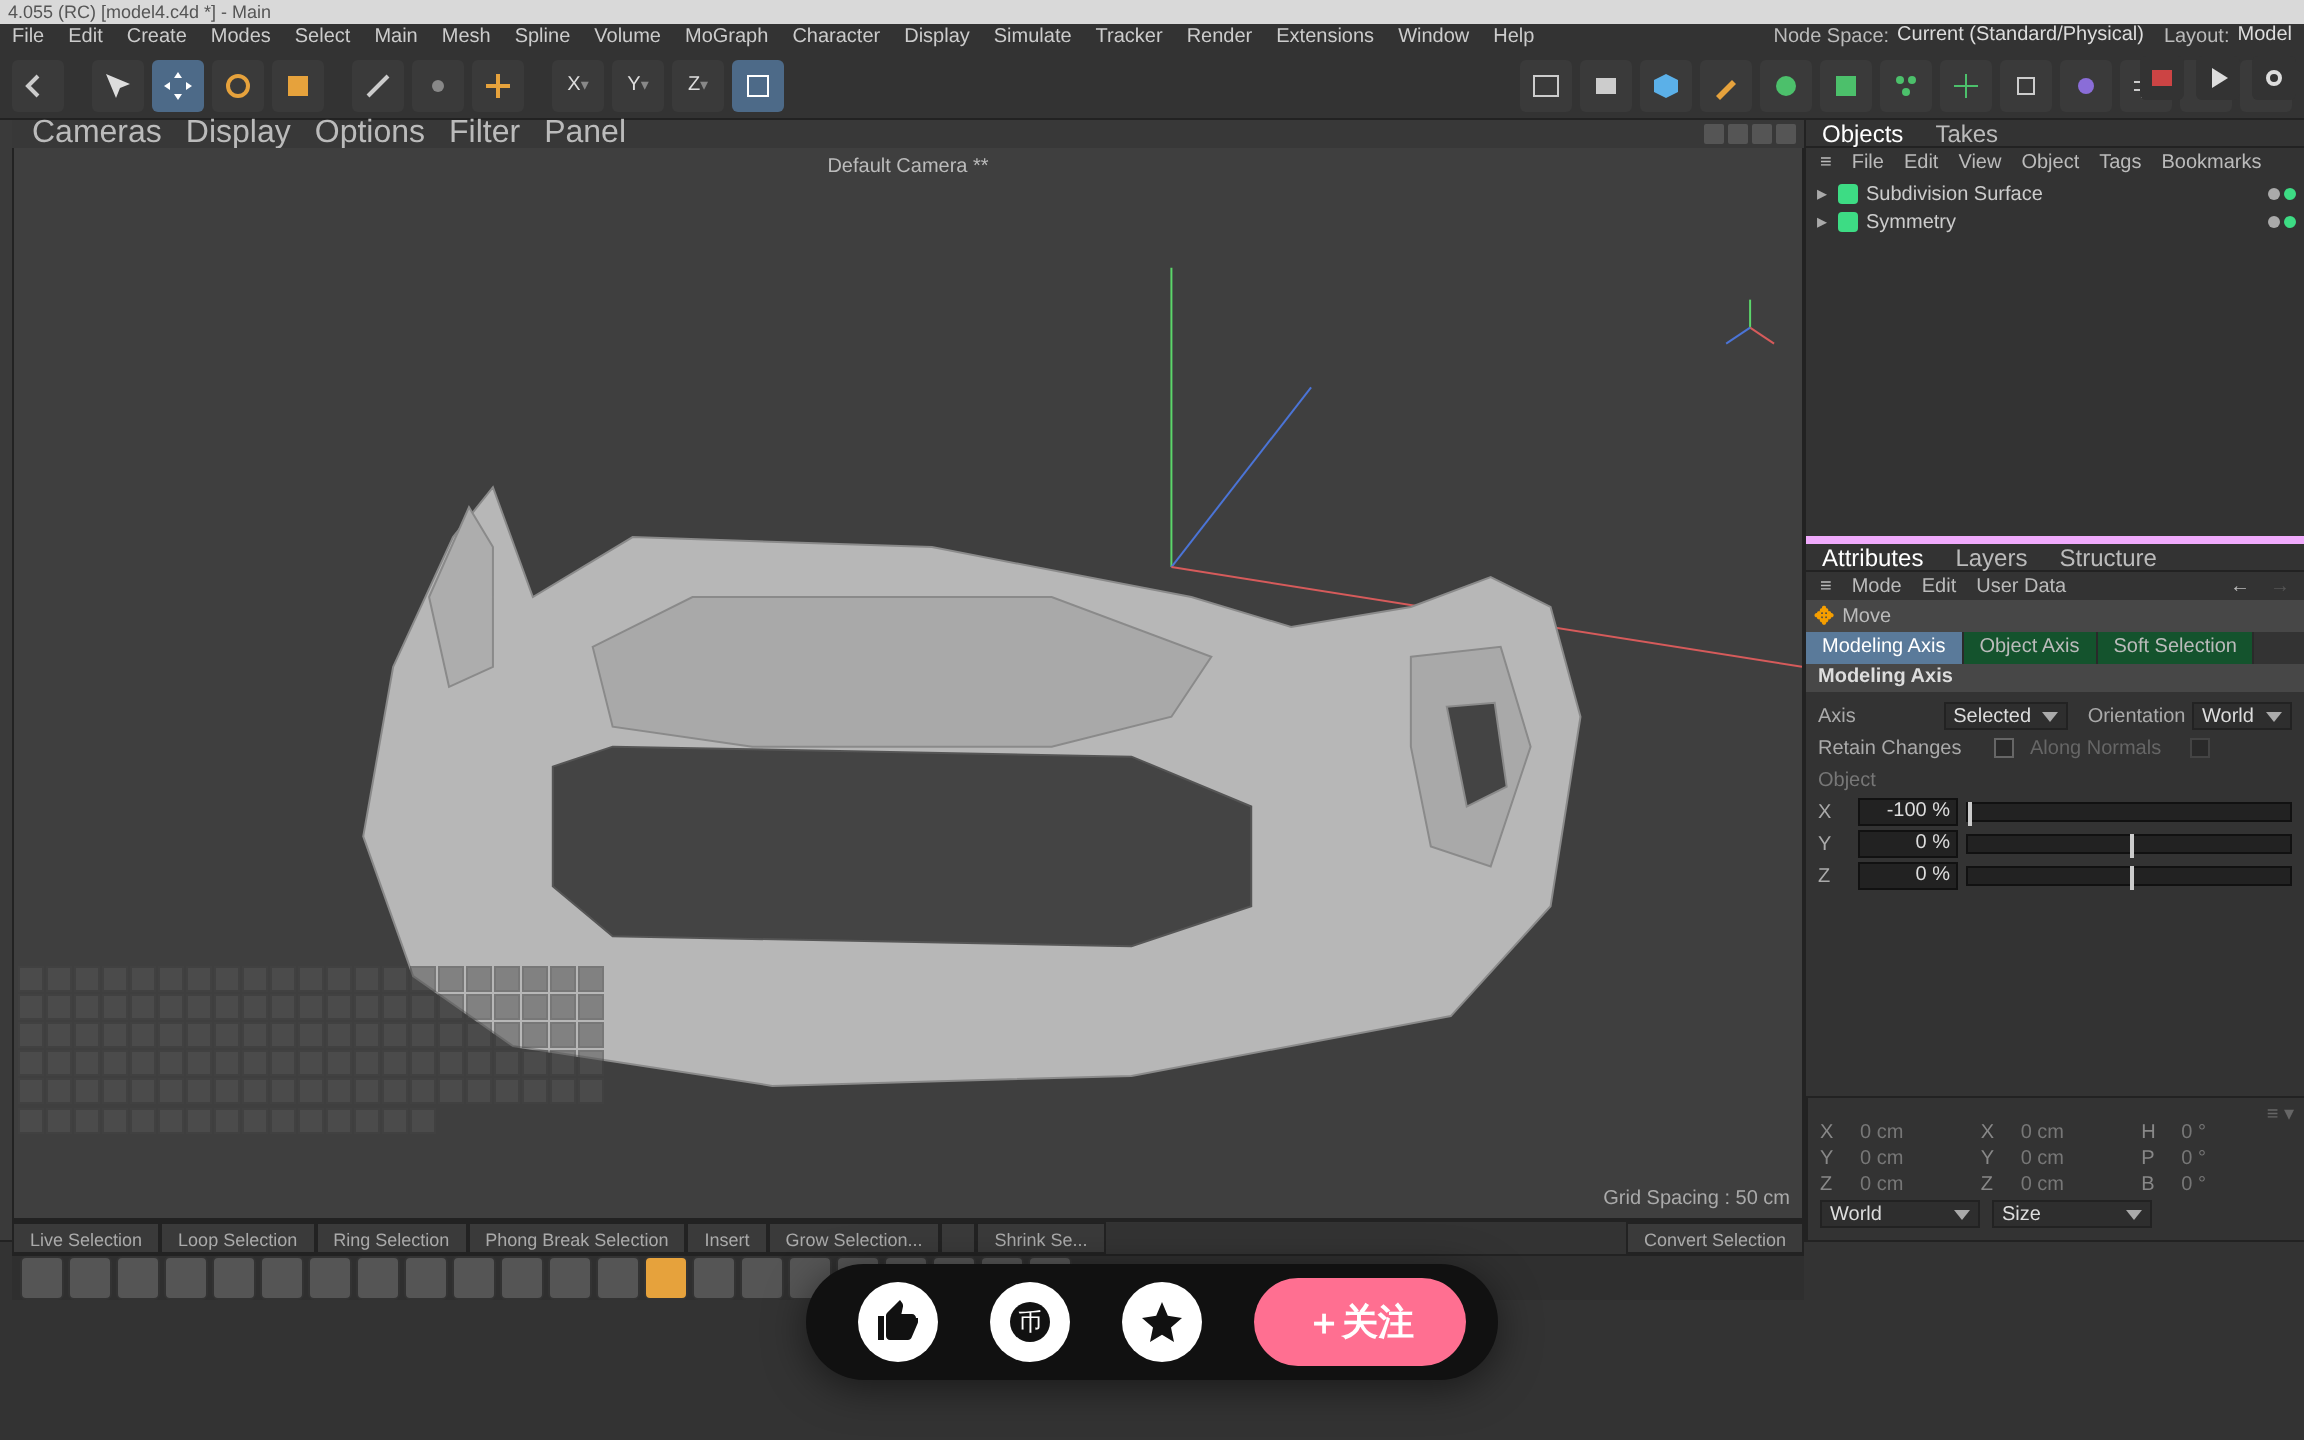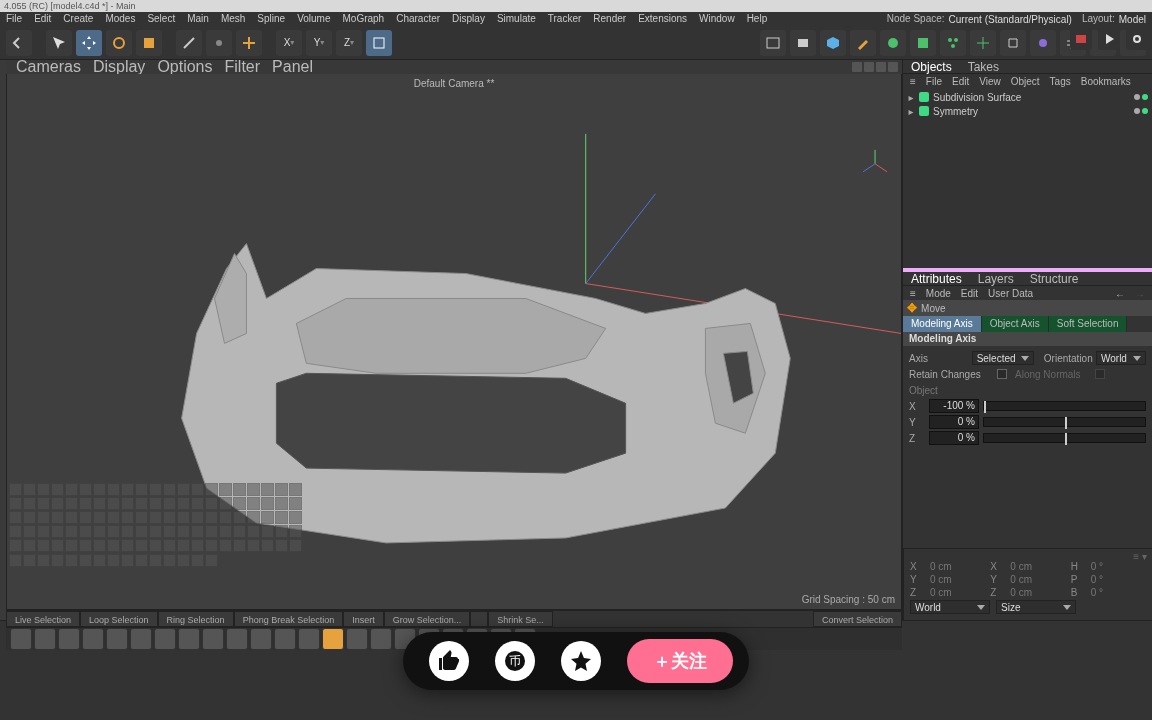--- a/index.html
+++ b/index.html
@@ -1,20 +1,20 @@
 <!DOCTYPE html>
 <html><head>
 <meta charset="utf-8">
 <style>
   * { margin:0; padding:0; box-sizing:border-box; font-family:Arial,Helvetica,sans-serif; }
   body { width:1152px; height:720px; background:#333; color:#bbb; font-size:10px; overflow:hidden; position:relative; }
   .titlebar { height:12px; background:#d9d9d9; color:#555; font-size:9px; padding-left:4px; line-height:12px; }
   .menubar { height:14px; background:#333; display:flex; }
   .menu-item { padding:0 6px; line-height:14px; font-size:10px; color:#ccc; cursor:default; }
-  .menubar .right { margin-left:auto; display:flex;align-items:center; }
+  .menubar .right { margin-left:auto; display:flex; }
   .label-pair { padding:0 4px; line-height:14px; font-size:10px; }
   .label-val { color:#ddd; padding-right:6px; }
   .toolbar { height:34px; background:#333; display:flex; align-items:center; padding:0 4px; border-bottom:1px solid #222; }
   .tbtn { width:26px; height:26px; margin:0 2px; border-radius:3px; display:flex; align-items:center; justify-content:center; background:#3a3a3a; color:#ddd; }
   .tbtn.active { background:#4d6a88; }
   .tbtn svg { width:16px; height:16px; }
   .tsep { width:10px; }
   .tspacer { flex:1; }
   .content-row { display:flex; height:560px; }
   .left-gutter { width:6px; background:#3a3a3a; }

